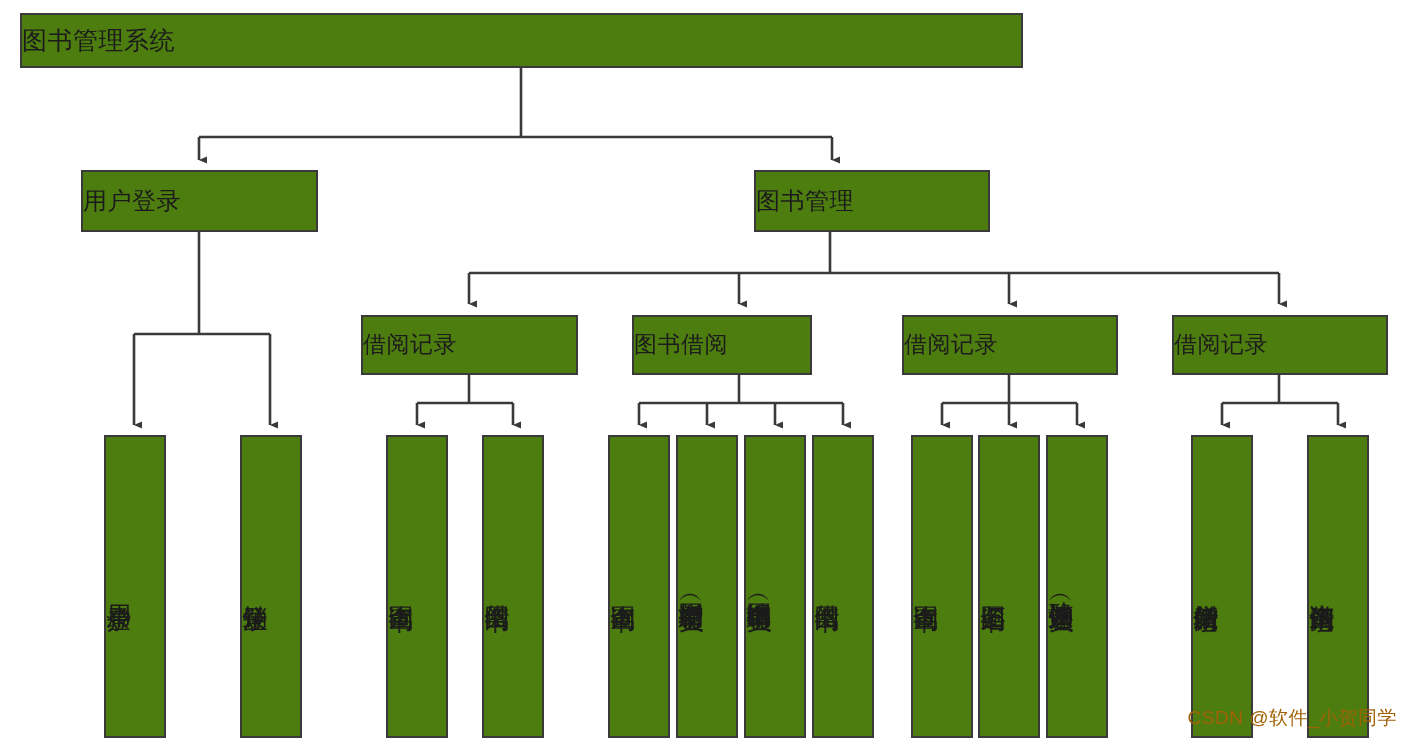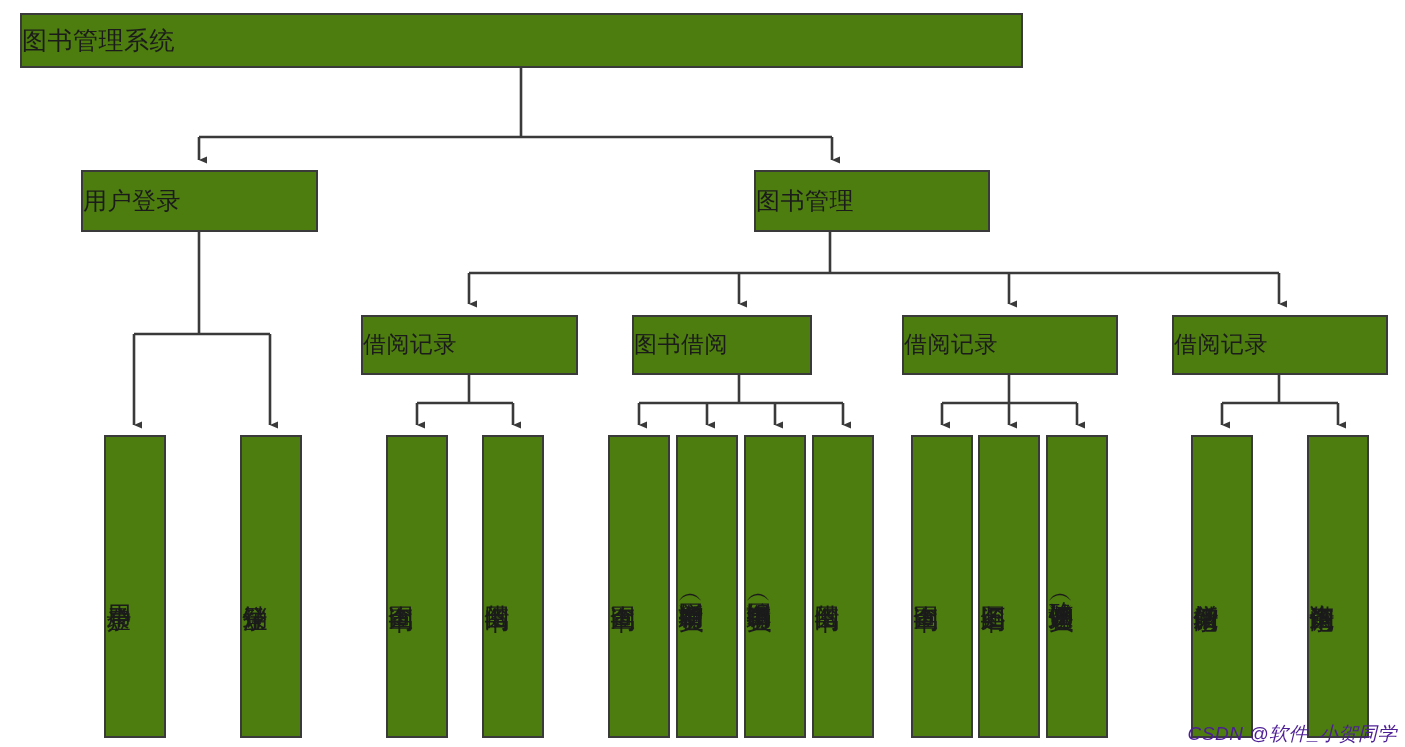--- a/index.html
+++ b/index.html
@@ -61,28 +61,27 @@
     text-orientation: upright;
     font-size: 25px;
     line-height: 1.06;
     letter-spacing: 1px;
     white-space: nowrap;
     max-height: 290px;
   }
   #watermark {
     position: absolute;
     right: 8px;
-    bottom: 0;
+    bottom: 16px;
     font-size: 19px;
-    color: #4c1d95;
+    color: #a16207;
     letter-spacing: 0.5px;
     z-index: 5;
     white-space: nowrap;
     user-select: none;
-    font-style: italic;
   }
 </style>
 </head>
 <body>
 
 <div id="diagram-root">
 
   <svg id="edge-layer" width="1405" height="747" viewBox="0 0 1405 747" xmlns="http://www.w3.org/2000/svg">
     <defs>
       <marker id="arrowhead" markerWidth="8" markerHeight="9" refX="4" refY="8.4" orient="auto" markerUnits="userSpaceOnUse">

